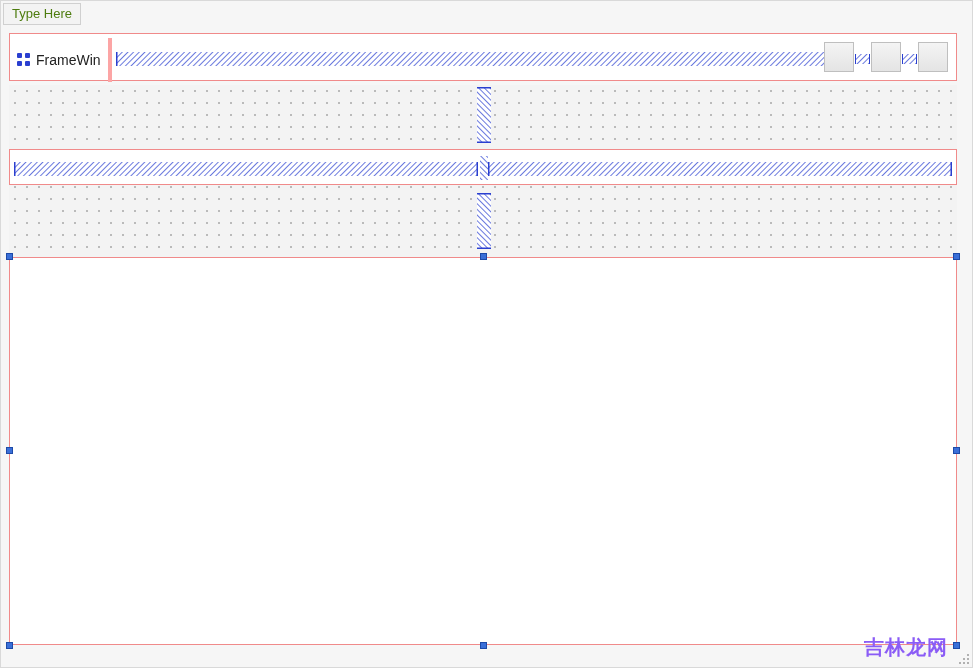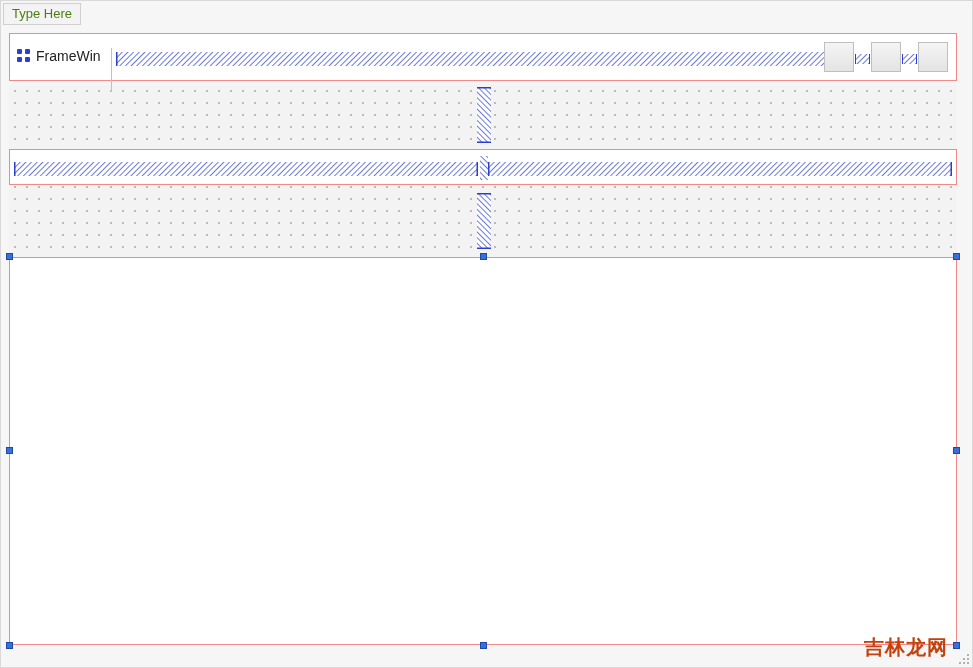--- a/index.html
+++ b/index.html
@@ -45,25 +45,25 @@
     background: #ffffff;
     border: 1px solid #f08a8a; 
   }
 
   
   .toolbar {
     left: 8px; top: 32px; width: 948px; height: 48px;
   }
   .tb-label-box {
     position: absolute;
-    left: 2px; top: 14px;
+    left: 2px; top: 4px;
     width: 100px; height: 44px;
-    display: flex; align-items: flex-start;
+    display: flex; align-items: center;
     padding-left: 4px;
-    border-right: 1px solid #fca5a5;
+    border-right: 4px solid #fca5a5;
   }
   .tb-icon {
     width: 16px; height: 16px; margin-right: 4px;
     display: inline-block;
   }
   .tb-icon svg { width:16px; height:16px; display:block; }
   .tb-label { font-size: 14px; color: #222; white-space: nowrap; overflow: hidden; }
 
   .tb-spacer {
     position: absolute;
@@ -139,21 +139,21 @@
     border: 1px solid #1d4aa8;
     z-index: 3;
   }
 
   
   .watermark {
     position: absolute;
     right: 24px; bottom: 6px;
     font-size: 20px;
     font-weight: 600;
-    color: #c2410c;
+    color: #8b5cf6;
     letter-spacing: 1px;
     z-index: 10;
     font-family: "Microsoft YaHei", sans-serif;
   }
   .grip {
     position: absolute;
     right: 2px; bottom: 2px;
     width: 14px; height: 14px;
     z-index: 10;
   }

